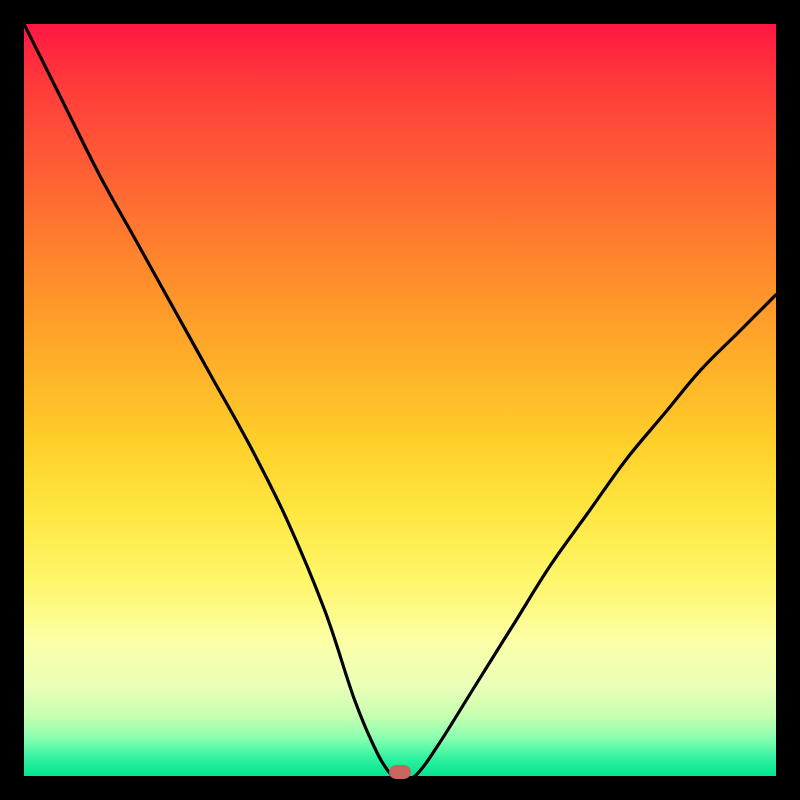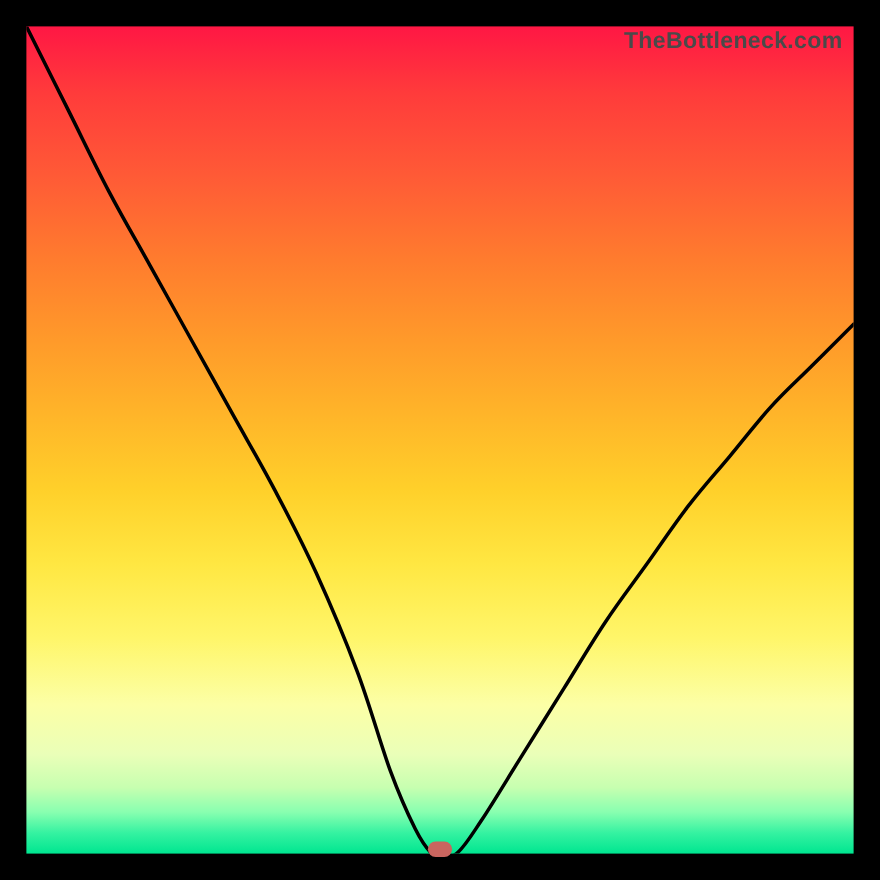--- a/index.html
+++ b/index.html
@@ -67,21 +67,20 @@
     background: #c9655f;
     transform: translate(-50%, -50%);
   }
 </style>
 </head>
 <body>
 
 <div class="frame">
   <div class="plot">
 
-    <span class="watermark">TheBottleneck.com</span>
 
     <svg class="curve" viewBox="0 0 752 752" preserveAspectRatio="none">
       <path id="curve-path" d="M 0.00 0.00 C 6.77 13.54, 24.06 48.13, 37.60 75.20 C 51.14 102.27, 61.66 124.68, 75.20 150.40 C 88.74 176.12, 99.26 193.72, 112.80 218.08 C 126.34 242.44, 136.86 261.40, 150.40 285.76 C 163.94 310.12, 174.46 329.08, 188.00 353.44 C 201.54 377.80, 212.06 395.40, 225.60 421.12 C 239.14 446.84, 249.66 466.54, 263.20 496.32 C 276.74 526.10, 288.62 554.07, 300.80 586.56 C 312.98 619.05, 321.40 651.08, 330.88 676.80 C 340.36 702.52, 346.67 715.90, 353.44 729.44 C 360.21 742.98, 364.42 747.94, 368.48 752.00 C 372.54 756.06, 371.94 752.00, 376.00 752.00 C 380.06 752.00, 384.27 757.41, 391.04 752.00 C 397.81 746.59, 402.77 738.16, 413.60 721.92 C 424.43 705.68, 437.66 683.42, 451.20 661.76 C 464.74 640.10, 475.26 623.26, 488.80 601.60 C 502.34 579.94, 512.86 561.74, 526.40 541.44 C 539.94 521.14, 550.46 507.75, 564.00 488.80 C 577.54 469.85, 588.06 453.76, 601.60 436.16 C 615.14 418.56, 625.66 407.28, 639.20 391.04 C 652.74 374.80, 663.26 360.81, 676.80 345.92 C 690.34 331.03, 700.86 321.86, 714.40 308.32 C 727.94 294.78, 745.23 277.49, 752.00 270.72" fill="none" stroke="#000" stroke-width="3.2" stroke-linecap="round"></path>
     </svg>
 
     <div class="marker" id="min-marker" style="left: 376px; top: 748px; background: rgb(201, 101, 95);"></div>
   </div>
 </div>
 
 </body></html>

